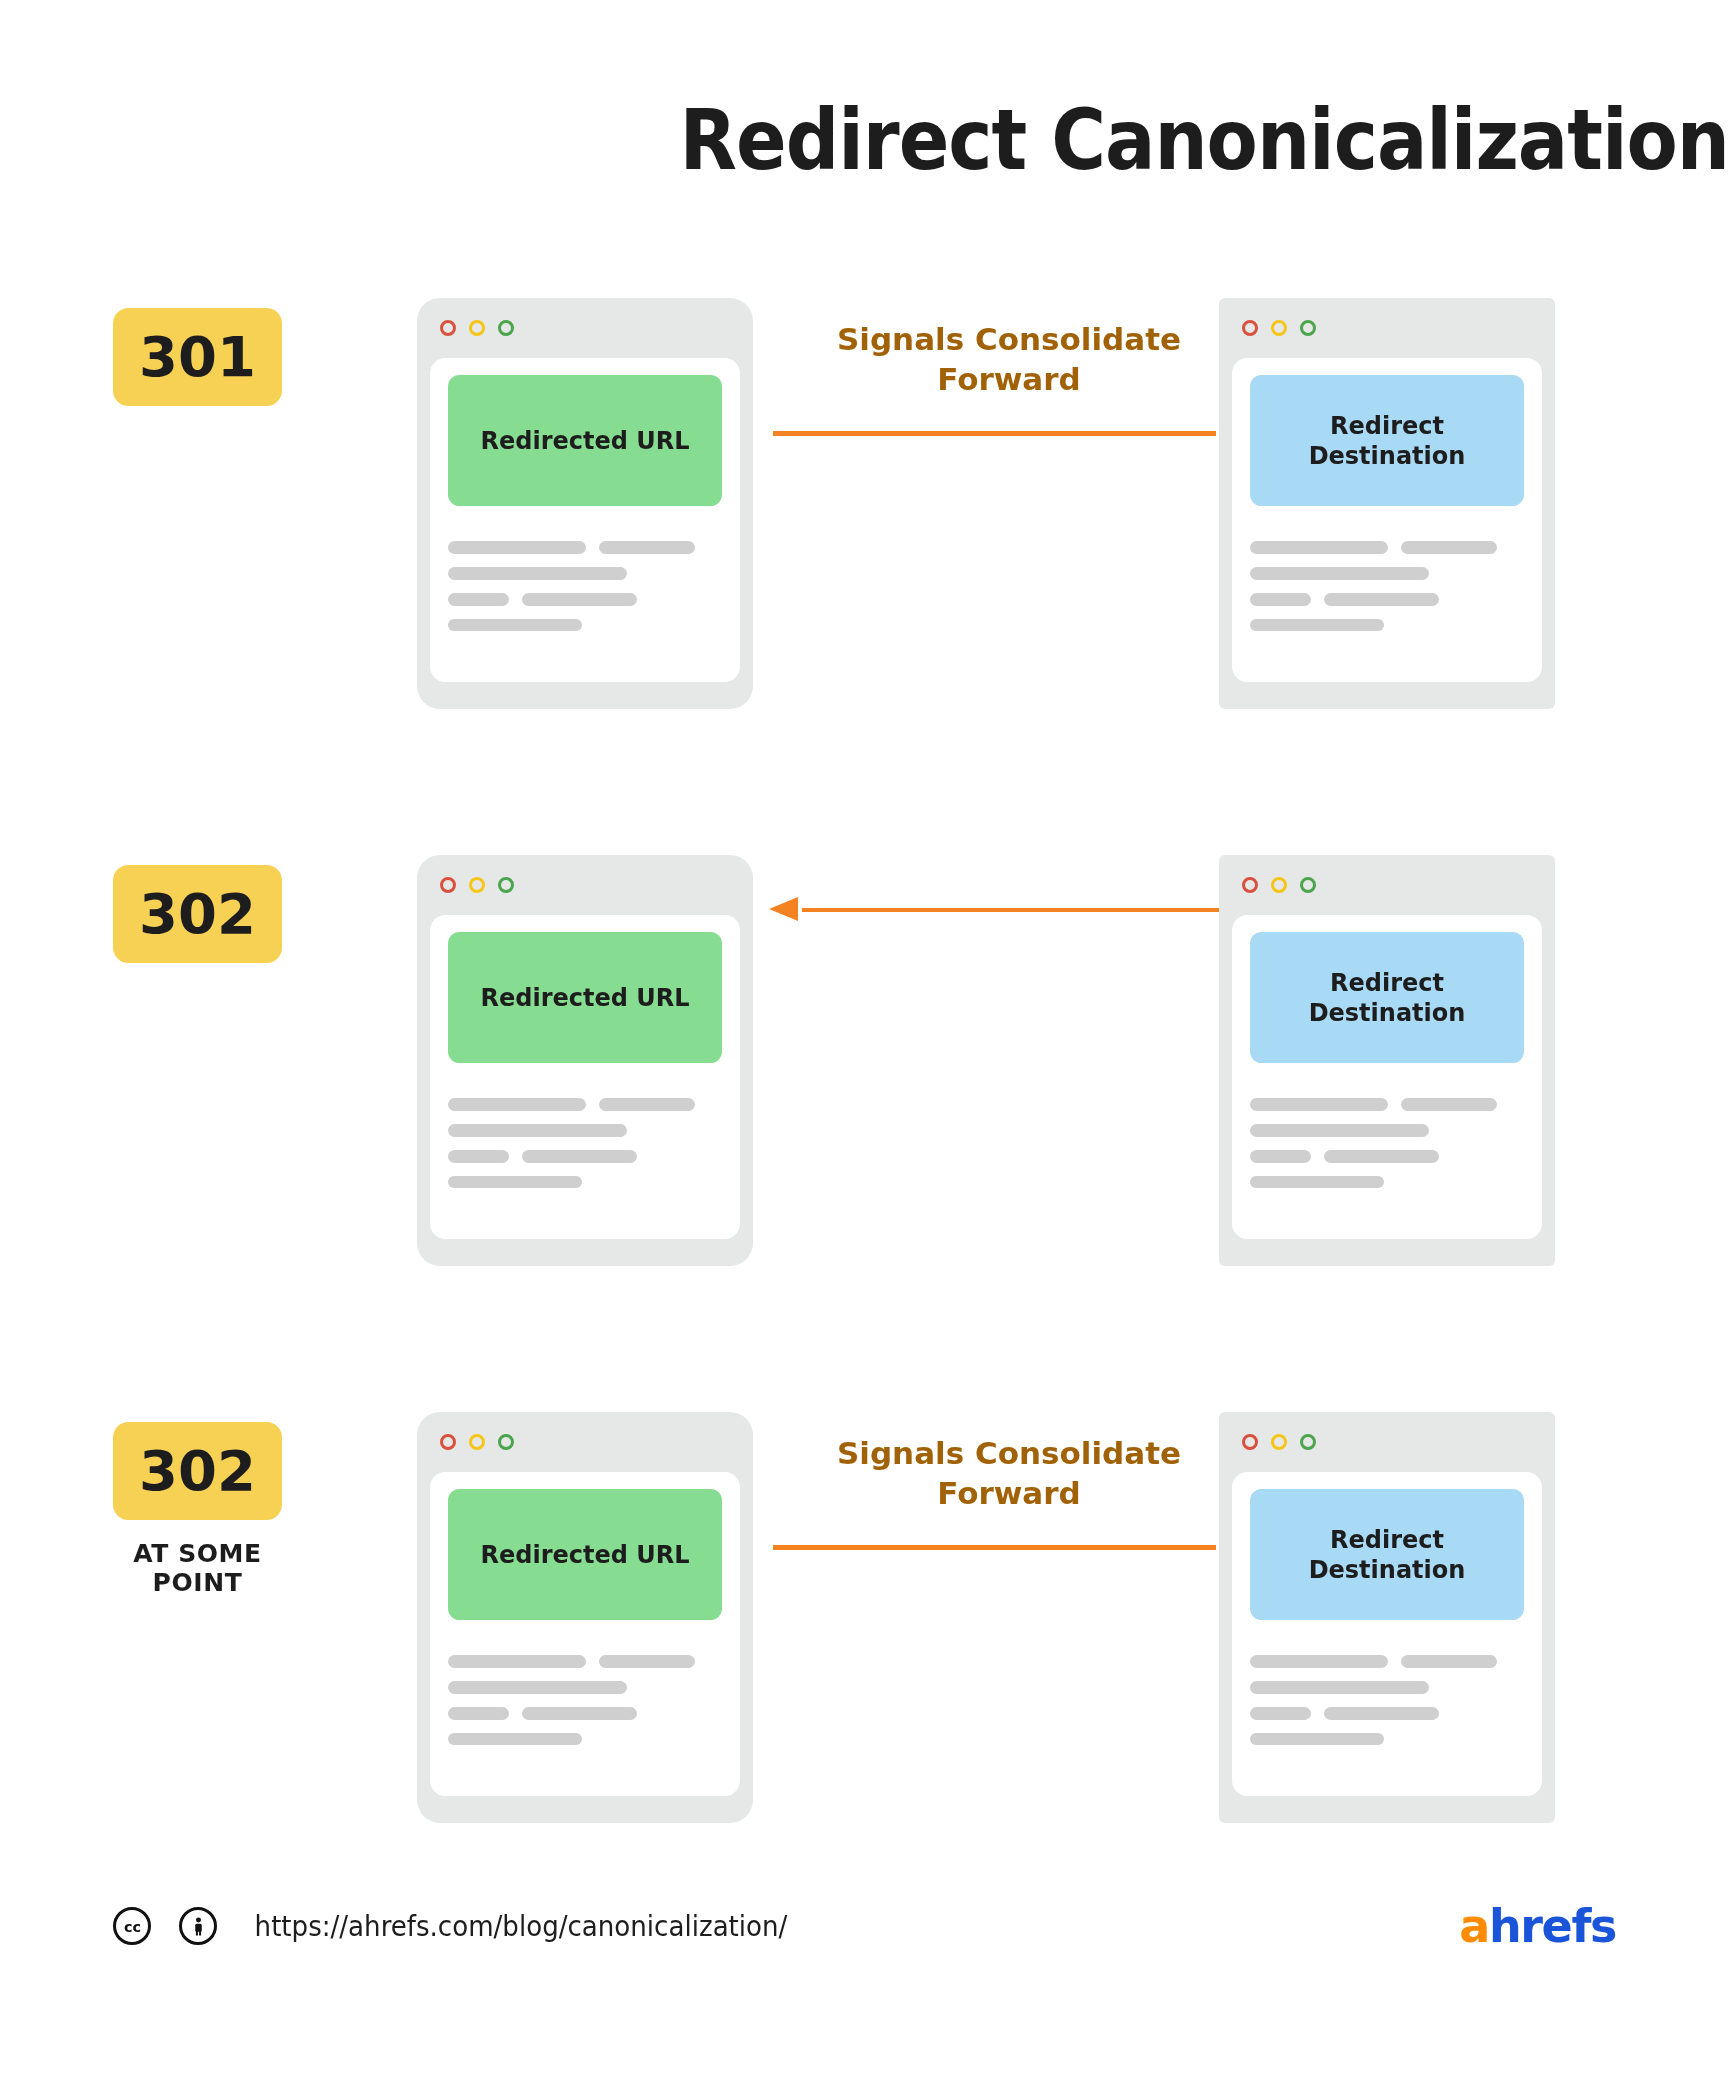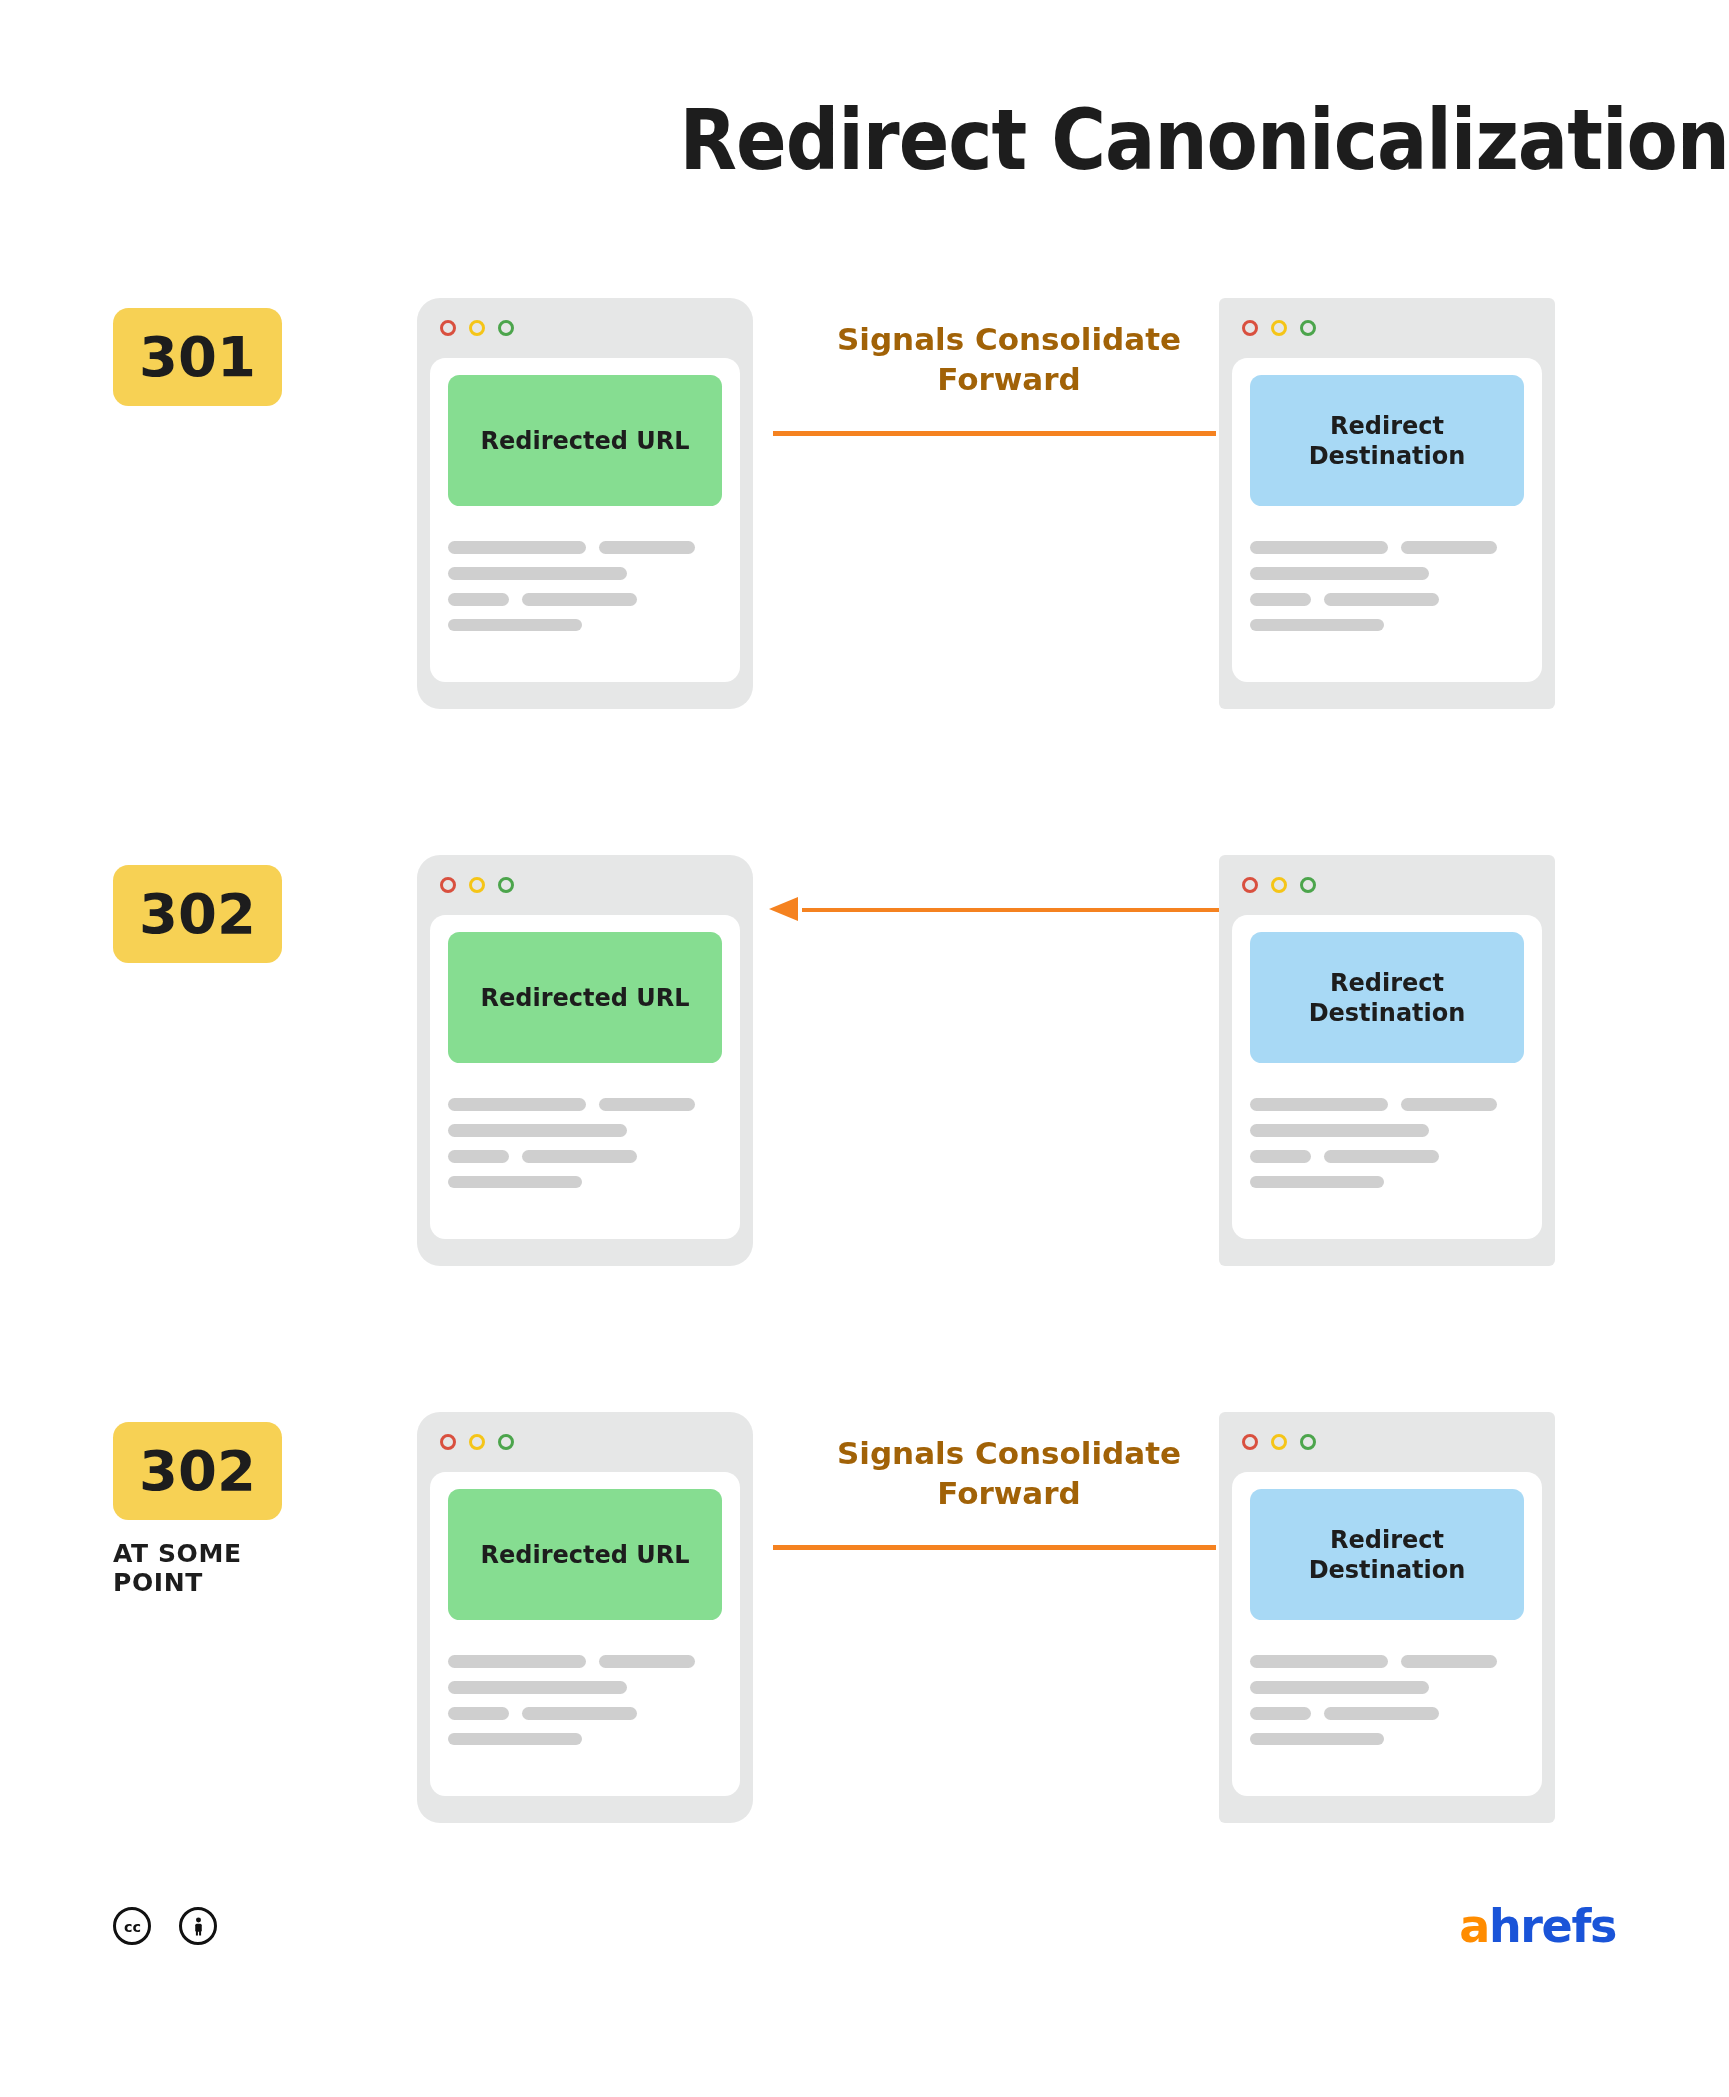--- a/index.html
+++ b/index.html
@@ -40,21 +40,21 @@
   #row-1 { top: 298px; }
   #row-2 { top: 855px; }
   #row-3 { top: 1412px; }
 
   
   .badge-wrap {
     position: absolute;
     left: 113px;
     top: 9.6px;
     width: 169px;
-    text-align: left;
+    text-align: center;
   }
   .badge {
     width: 169px;
     height: 98px;
     border-radius: 15.4px;
     display: flex;
     align-items: center;
     justify-content: center;
     font-size: 56px;
     font-weight: 700;
@@ -466,18 +466,19 @@
       </svg>
     </span>
     <span class="cc-icon">
       <svg width="23" height="23" viewBox="0 0 24 24" aria-hidden="true">
         <circle cx="12" cy="5.2" r="2.6" fill="#111111"></circle>
         <rect x="8.6" y="9" width="6.8" height="8.6" rx="1.6" fill="#111111"></rect>
         <rect x="9.3" y="15.4" width="2.1" height="6" fill="#111111"></rect>
         <rect x="12.6" y="15.4" width="2.1" height="6" fill="#111111"></rect>
       </svg>
     </span>
+    <span class="footer-url">https://ahrefs.com/blog/canonicalization/</span>
   </div>
   <div class="logo">
     <span class="a">a</span><span class="hrefs">hrefs</span>
   </div>
 </div>
 
 
 </body></html>

